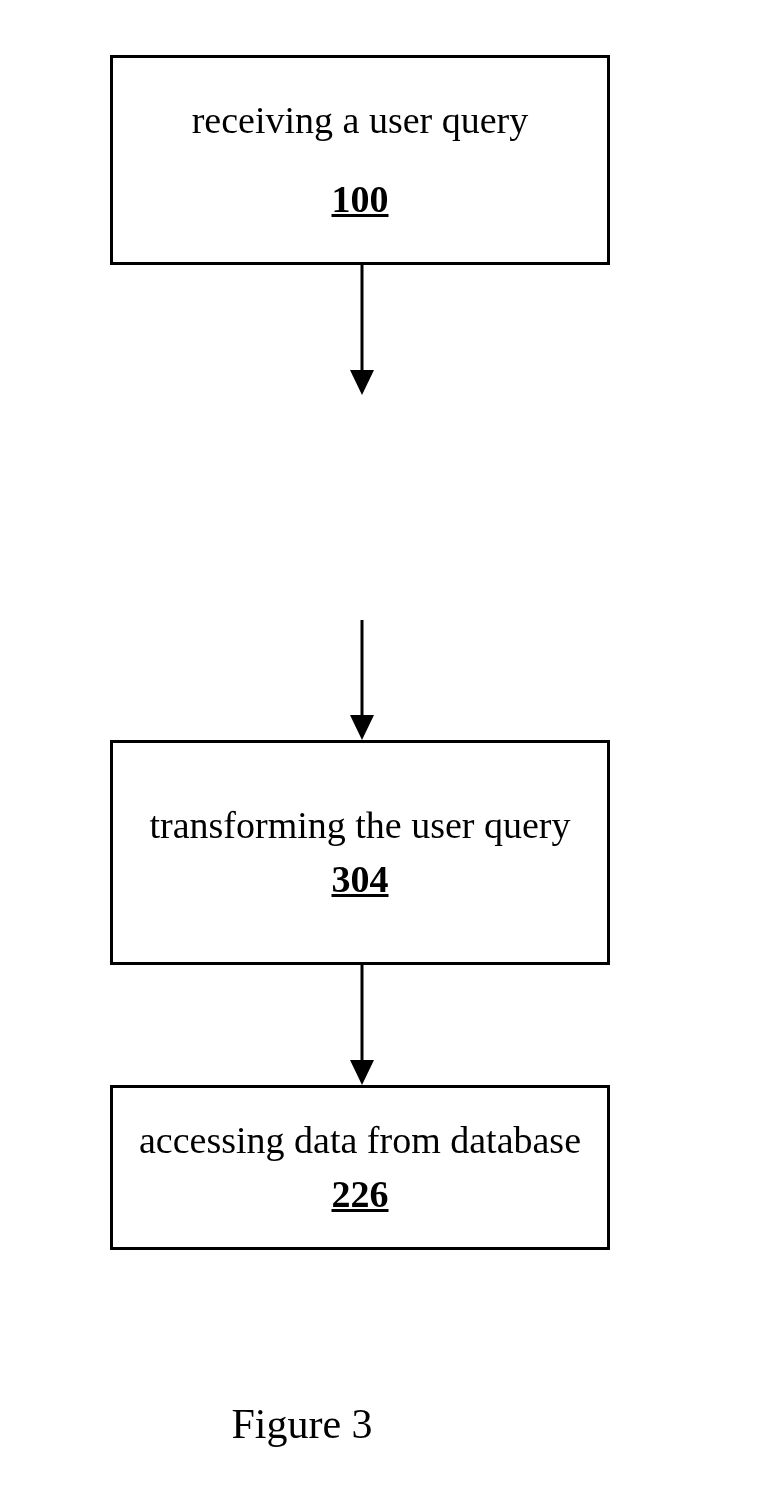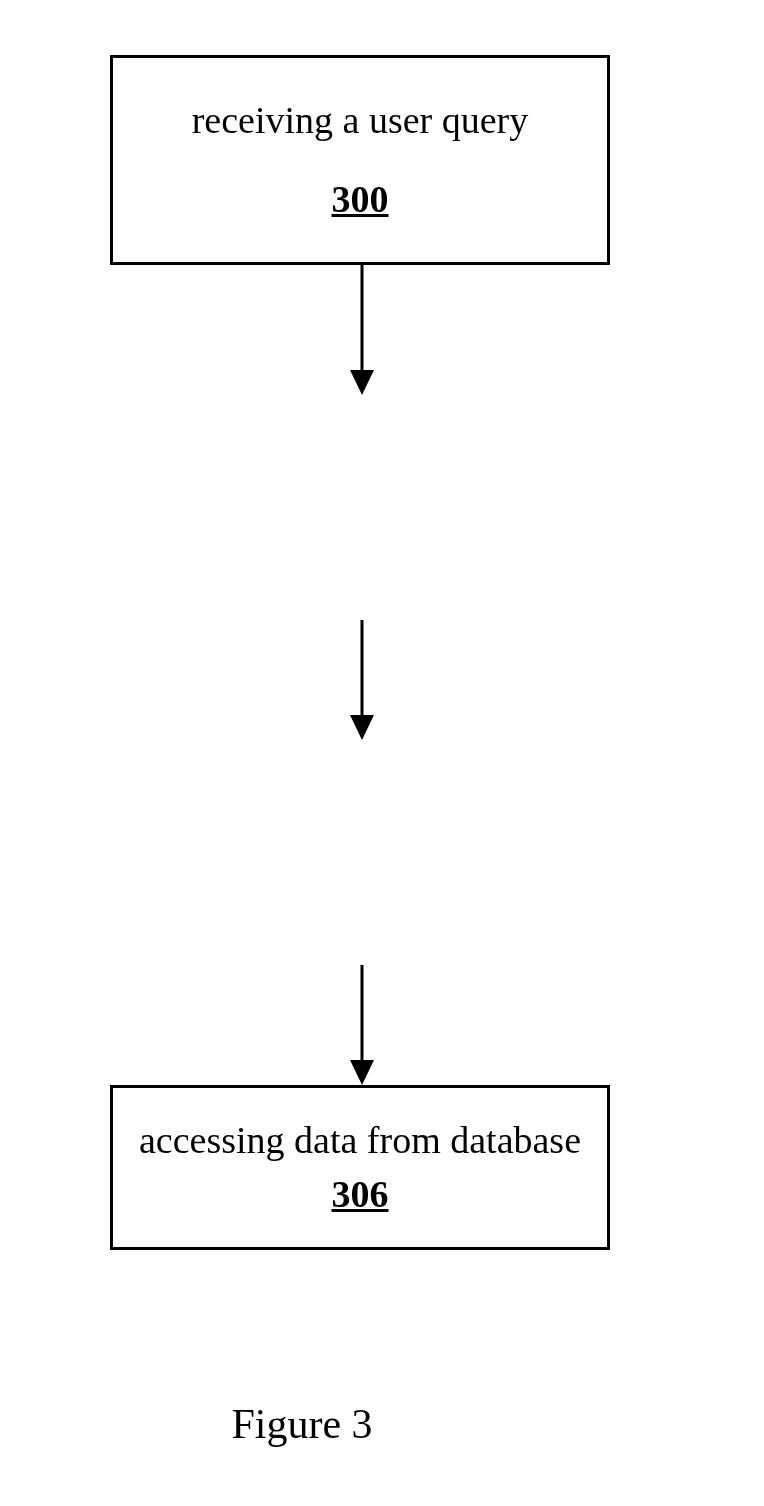--- a/index.html
+++ b/index.html
@@ -44,40 +44,44 @@
     overflow: visible;
   }
 </style>
 </head>
 <body>
 
 <div class="canvas">
 
   <div class="box" style="left:110px; top:55px; width:500px; height:210px;gap:26px;">
     <div>receiving a user query</div>
-    <div class="ref">300</div>
+    <div class="ref">100</div>
   </div>
 
   <svg class="arrow" style="left:347px; top:265px; width:30px; height:130px;">
     <line x1="15" y1="0" x2="15" y2="110" stroke="#000" stroke-width="3"></line>
     <polygon points="15,130 3,105 27,105" fill="#000"></polygon>
   </svg>
 
 
   <svg class="arrow" style="left:347px; top:620px; width:30px; height:120px;">
     <line x1="15" y1="0" x2="15" y2="100" stroke="#000" stroke-width="3"></line>
     <polygon points="15,120 3,95 27,95" fill="#000"></polygon>
   </svg>
 
+  <div class="box" style="left:110px; top:740px; width:500px; height:225px;">
+    <div>transforming the user query</div>
+    <div class="ref">304</div>
+  </div>
 
   <svg class="arrow" style="left:347px; top:965px; width:30px; height:120px;">
     <line x1="15" y1="0" x2="15" y2="100" stroke="#000" stroke-width="3"></line>
     <polygon points="15,120 3,95 27,95" fill="#000"></polygon>
   </svg>
 
   <div class="box" style="left:110px; top:1085px; width:500px; height:165px;">
     <div>accessing data from database</div>
-    <div class="ref">306</div>
+    <div class="ref">226</div>
   </div>
 
   <div class="caption" style="left:0; width:604px; top:1400px;">Figure 3</div>
 
 </div>
 
 </body></html>

